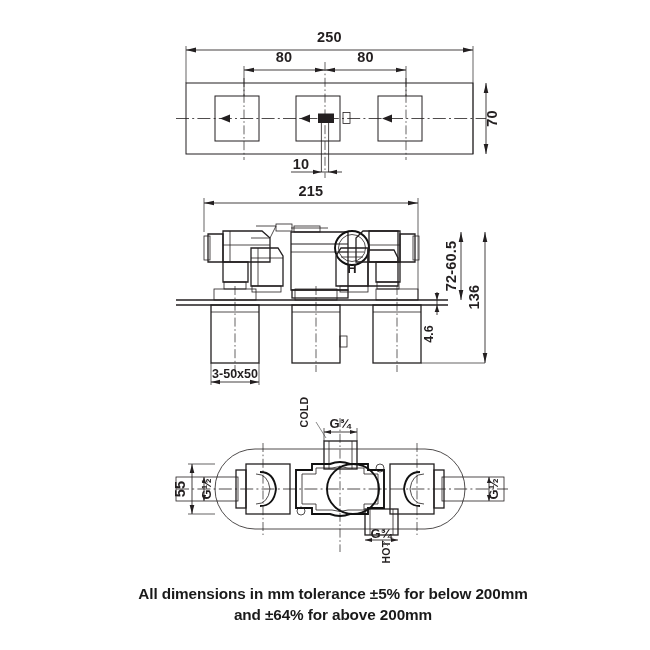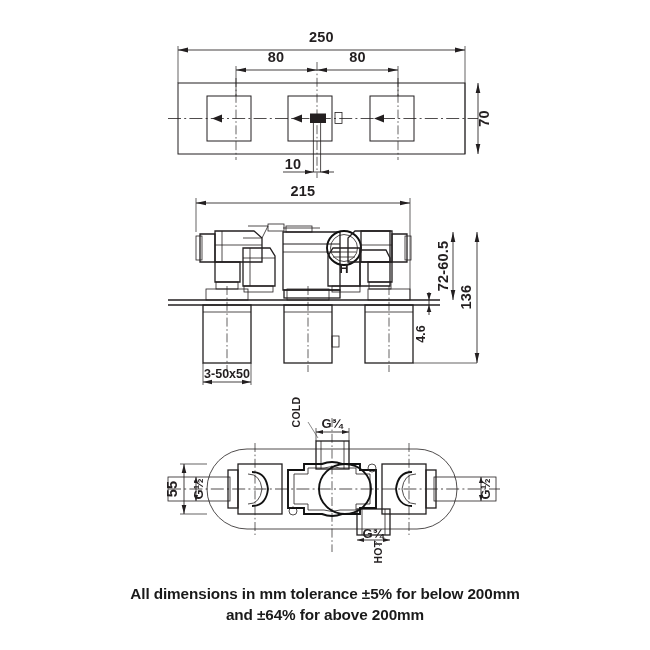--- a/index.html
+++ b/index.html
@@ -12,20 +12,21 @@
     height: 650px;
     font-family: "Liberation Sans", sans-serif;
     color: #1a1a1a;
     overflow: hidden;
     position: relative;
   }
   #drawing-root {
     position: relative;
     width: 525px;
     height: 650px;
+    margin-left: 8px;
   }
   svg#tech-drawing {
     display: block;
     width: 650px;
     height: 650px;
   }
   .ln   { stroke: #231f20; stroke-width: 1; fill: none; stroke-linecap: butt; }
   .ln-thin { stroke: #231f20; stroke-width: 0.8; fill: none; }
   .ln-hair { stroke: #3a3a3a; stroke-width: 0.6; fill: none; }
   .ln-bold { stroke: #111111; stroke-width: 1.9; fill: none; }

